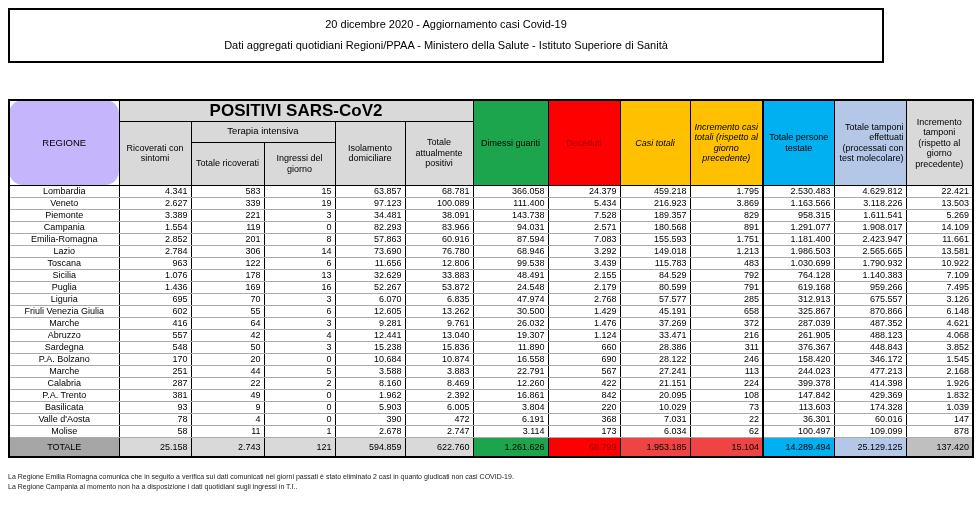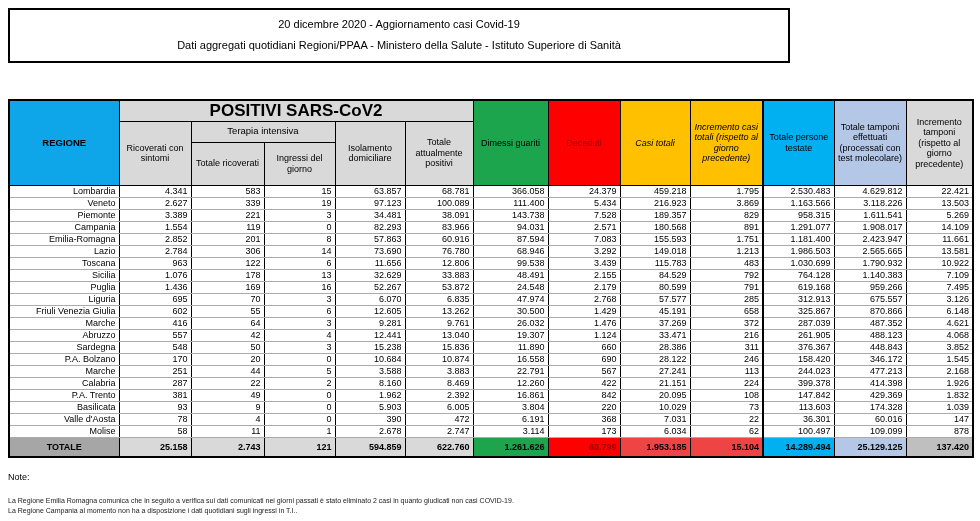--- a/index.html
+++ b/index.html
@@ -2,55 +2,55 @@
 <html><head>
 <meta charset="utf-8">
 <style>
   html,body{margin:0;padding:0;background:#fff;}
   body{
     width:980px;height:521px;box-sizing:border-box;padding:8px 8px 0 8px;
     font-family:"Liberation Sans",sans-serif;color:#000;position:relative;
   }
   
   .title-box{
-    border:2px solid #000;width:782px;box-sizing:border-box;
+    border:2px solid #000;width:876px;box-sizing:border-box;
     text-align:center;padding:8px 0 10px 0;
   }
   .title-box .line1{font-size:11px;margin-bottom:9px;}
   .title-box .line2{font-size:11px;}
   
   table.covid{
     border-collapse:collapse;table-layout:fixed;width:964px;margin-top:36px;
     border:2px solid #000;
   }
   table.covid th,table.covid td{overflow:hidden;box-sizing:border-box;}
   thead th{
     border:1px solid #000;font-weight:normal;font-size:9px;line-height:10.5px;
     text-align:center;vertical-align:middle;padding:1px 2px;
   }
-  .h-regione{background:#0ea5e9;font-weight:bold;font-size:9.5px;}
+  .h-regione{background:#c4b5fd;font-weight:normal;font-size:9.5px;border-radius:14px;}
   .h-group{background:#D9D9D9;font-weight:bold;font-size:17px;height:21px;}
   .h-terapia{background:#D9D9D9;font-size:9.5px;height:21px;}
   .h-sub{background:#D9D9D9;height:43px;}
   .h-green{background:#1CA54C;}
   .h-red{background:#FF0000;color:#9C0006;}
   .h-gold{background:#FFC000;font-style:italic;}
   .h-cyan{background:#00B0F0;}
-  .h-peri{background:#B4C7E7;}
+  .h-peri{background:#B4C7E7;text-align:right;}
   .h-gray{background:#D9D9D9;}
   tbody td{
     border-left:1px solid #000;border-right:1px solid #000;
     border-top:1px solid #ababab;border-bottom:1px solid #ababab;
     font-size:9px;height:11px;line-height:11px;padding:0 3px;background:#fff;
     white-space:nowrap;
   }
-  tbody td.region{text-align:right;}
+  tbody td.region{text-align:center;}
   tbody td.num{text-align:right;}
   tr.total-row td{
-    font-weight:bold;border:1px solid #000;height:18px;line-height:18px;font-size:9px;
+    font-weight:normal;border:1px solid #000;height:18px;line-height:18px;font-size:9px;
   }
   .t-label{background:#A6A6A6;text-align:center !important;}
   .t-gray{background:#D9D9D9;}
   .t-green{background:#1CA54C;}
   .t-red{background:#FF0000;color:#9C0006;}
   .t-gold{background:#ef4444;}
   .t-cyan{background:#00B0F0;}
   .t-peri{background:#B4C7E7;}
   .t-gray2{background:#BFBFBF;}
   .thick-left{border-left:2px solid #000 !important;}
@@ -434,16 +434,15 @@
         <td class="num t-gold">1.953.185</td>
         <td class="num t-gold">15.104</td>
         <td class="num t-cyan thick-left">14.289.494</td>
         <td class="num t-peri">25.129.125</td>
         <td class="num t-gray2">137.420</td>
       </tr>
     </tbody>
 </table>
 
 <div class="notes">
-  <div class="notes-title">Note:</div>
   <div class="note-line">La Regione Emilia Romagna comunica che in seguito a verifica sui dati comunicati nei giorni passati è stato eliminato 2 casi in quanto giudicati non casi COVID-19.</div>
   <div class="note-line">La Regione Campania al momento non ha a disposizione i dati quotidiani sugli ingressi in T.I..</div>
 </div>
 
 </body></html>

